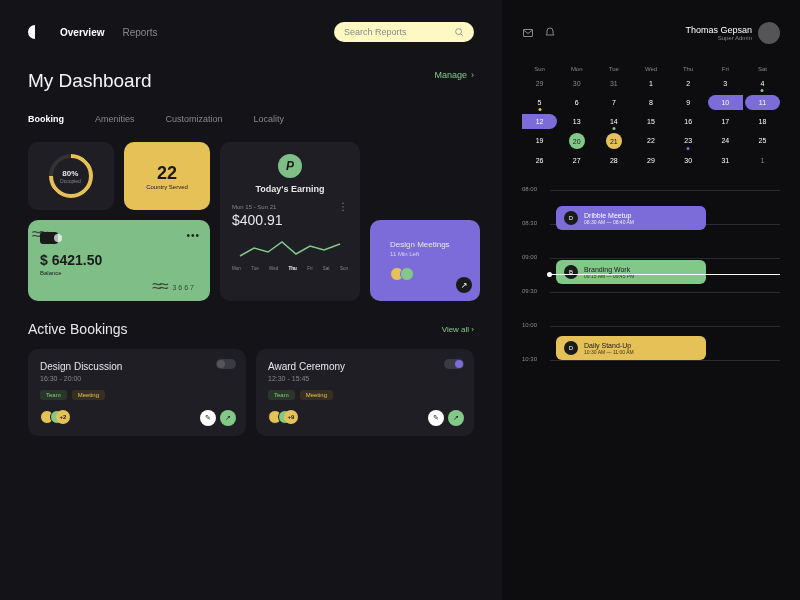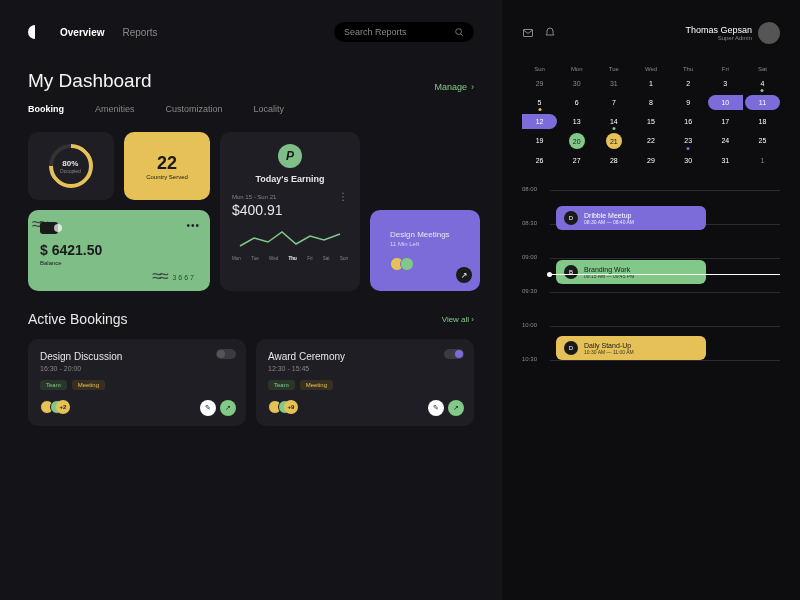--- a/index.html
+++ b/index.html
@@ -4,23 +4,23 @@
 <style>
 *{box-sizing:border-box;margin:0;padding:0;font-family:-apple-system,BlinkMacSystemFont,'Segoe UI',sans-serif}
 body{background:#0a0a0a;color:#e8e8e8;width:800px;height:600px;overflow:hidden;display:flex}
 .main{width:502px;background:#141418;border-radius:0 0 0 0;padding:22px 28px;height:100%}
 .side{flex:1;background:#0d0d10;padding:22px 20px;height:100%}
 .topbar{display:flex;align-items:center;gap:18px;margin-bottom:28px}
 .logo{width:14px;height:14px;background:#fff;border-radius:50%;clip-path:inset(0 50% 0 0)}
 .nav{display:flex;gap:18px;font-size:10px}
 .nav-item{color:#888;cursor:pointer}
 .nav-item.active{color:#fff;font-weight:600}
-.search{flex:1;max-width:140px;background:#000000;border-radius:14px;display:flex;padding:5px 10px;font-size:9px;color:#888;margin-left:auto}
+.search{flex:1;max-width:140px;background:#fef9c3;border-radius:14px;display:flex;padding:5px 10px;font-size:9px;color:#888;margin-left:auto}
 .search svg{margin-left:auto;width:10px;height:10px;stroke:#888}
-.pagehead{display:flex;align-items:flex-end;justify-content:space-between;margin-bottom:12px}
+.pagehead{display:flex;align-items:flex-start;justify-content:space-between;margin-bottom:22px}
 .pagehead h1{font-size:19px;font-weight:400;color:#f5f5f5}
 .manage{color:#82c889;font-size:9px;display:flex;align-items:center;gap:4px}
 .tabs{display:flex;gap:31px;font-size:9px;margin-bottom:18px}
 .tab{color:#888;cursor:pointer}
 .tab.active{color:#fff;font-weight:600}
 .grid{display:grid;grid-template-columns:86px 86px 140px 110px;gap:10px;margin-bottom:20px}
 .card{background:#1e1e24;border-radius:10px}
 .occupied{display:flex;flex-direction:column;align-items:center;justify-content:center;padding:12px;position:relative}
 .ring{width:44px;height:44px;border-radius:50%;border:4px solid #333;border-top-color:#e6c158;border-right-color:#e6c158;border-bottom-color:#e6c158;transform:rotate(45deg);display:flex;align-items:center;justify-content:center}
 .ring-inner{transform:rotate(-45deg);text-align:center;font-size:8px;font-weight:600}

